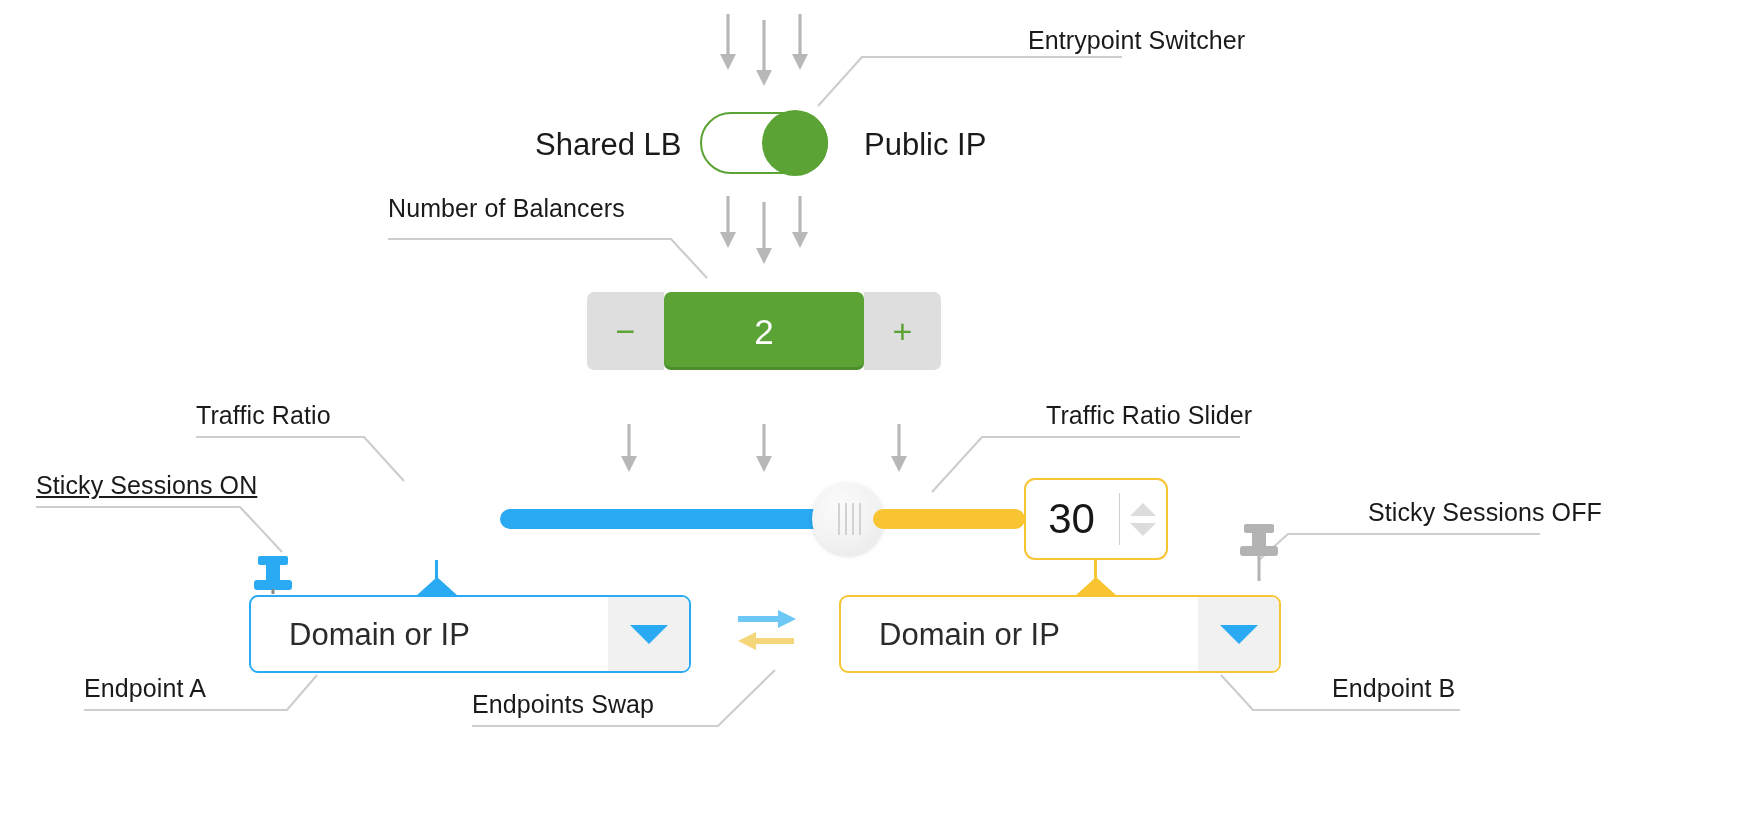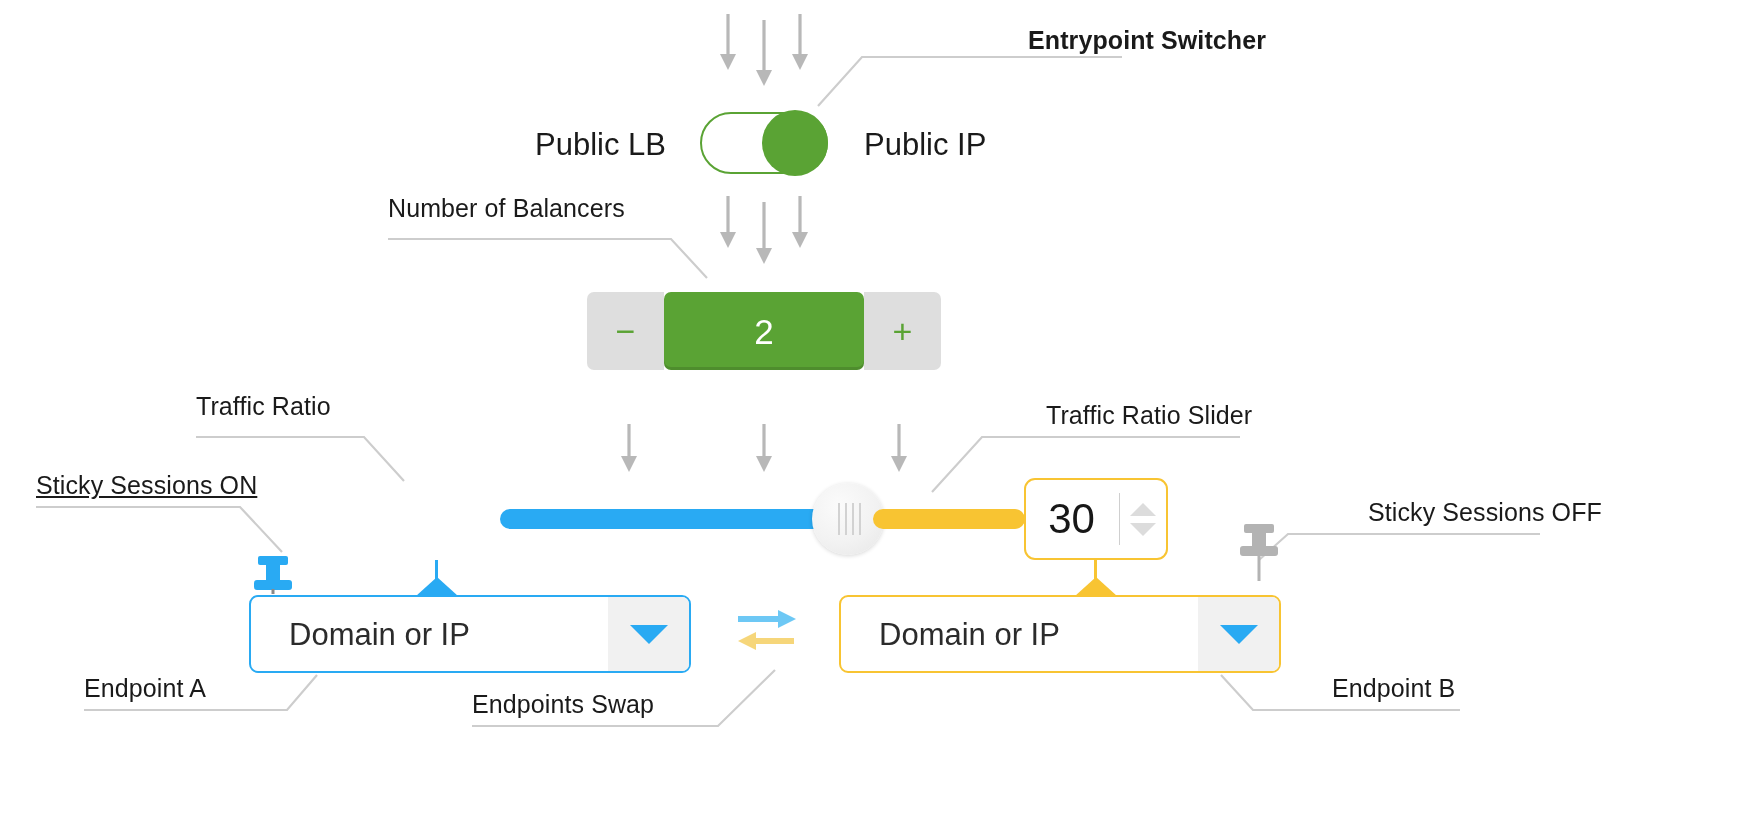--- a/index.html
+++ b/index.html
@@ -281,39 +281,39 @@
     </g>
 
     <g>
       <line x1="738" y1="619" x2="782" y2="619" stroke="#6dc8f5" stroke-width="6"></line>
       <path d="M 778 610 L 796 619 L 778 628 z" fill="#6dc8f5"></path>
       <line x1="752" y1="641" x2="794" y2="641" stroke="#f6d67a" stroke-width="6"></line>
       <path d="M 756 632 L 738 641 L 756 650 z" fill="#f6d67a"></path>
     </g>
   </svg>
 
-  <div class="callout-text" style="left:1028px; top:28px;font-weight:bold;">Entrypoint Switcher</div>
+  <div class="callout-text" style="left:1028px; top:28px;">Entrypoint Switcher</div>
 
   <div class="callout-text" style="left:388px; top:196px;">Number of Balancers</div>
 
-  <div class="callout-text" style="left:196px; top:394px;text-align:center;">Traffic Ratio</div>
+  <div class="callout-text" style="left:196px; top:403px;text-align:center;">Traffic Ratio</div>
 
   <div class="callout-text" style="left:1046px; top:403px;text-align:center;">Traffic Ratio Slider</div>
 
   <div class="callout-text" style="left:36px; top:473px;text-decoration:underline;">Sticky Sessions ON</div>
 
   <div class="callout-text" style="left:1335px; top:500px;margin-left:33px;">Sticky Sessions OFF</div>
 
   <div class="callout-text" style="left:84px; top:676px;">Endpoint A</div>
 
   <div class="callout-text" style="left:472px; top:692px;">Endpoints Swap</div>
 
   <div class="callout-text" style="left:1332px; top:676px;text-align:right;">Endpoint B</div>
 
-  <div class="switch-label" style="left:535px; top:129px;">Public LB</div>
+  <div class="switch-label" style="left:535px; top:129px;">Shared LB</div>
 
   <div class="toggle" style="left:700px; top:112px;">
     <div class="toggle-knob"></div>
   </div>
 
   <div class="switch-label" style="left:864px; top:129px;">Public IP</div>
 
   <div class="stepper" style="left:587px; top:292px;">
     <div class="step-btn minus">−</div>
     <div class="step-value">2</div>

